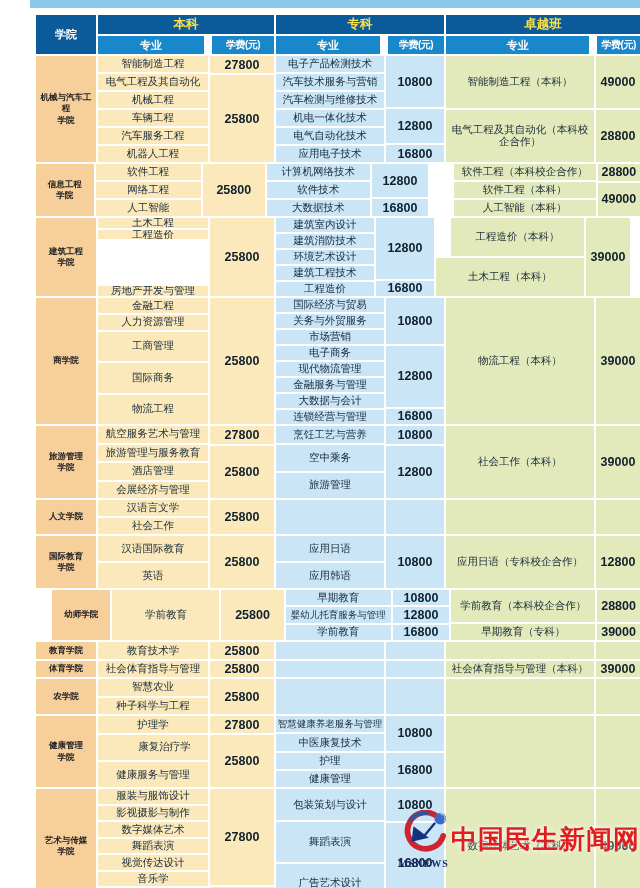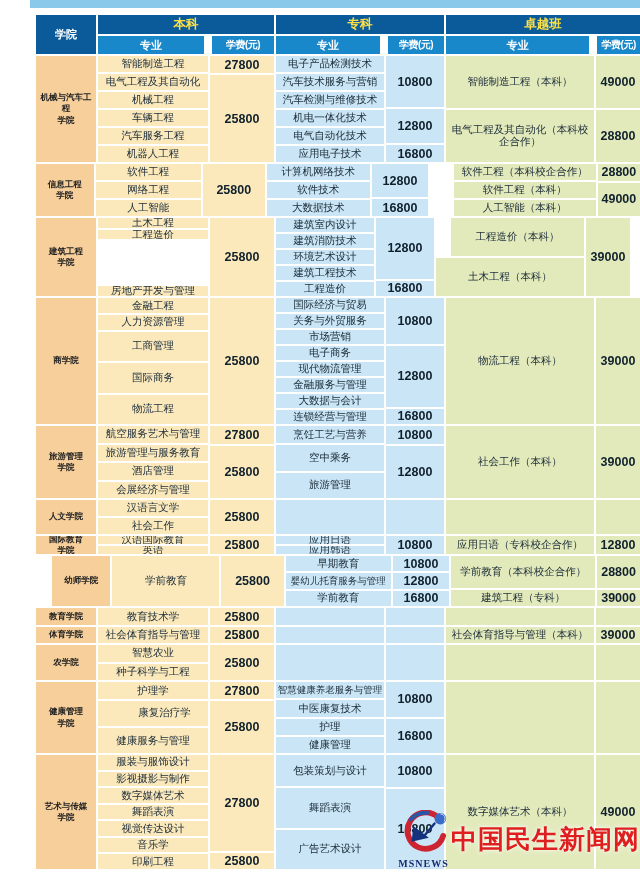--- a/index.html
+++ b/index.html
@@ -260,21 +260,21 @@
           <div class="stack" style="width: 58px;">
             <div class="cell f bg-zk" style="flex: 1 1 0px;"></div>
           </div>
           <div class="stack" style="width: 148px;">
             <div class="cell m bg-zy" style="flex: 1 1 0px;"></div>
           </div>
           <div class="stack" style="width: 44px;">
             <div class="cell f bg-zy" style="flex: 1 1 0px;"></div>
           </div>
         </div>
-        <div class="section-row" style="height: 18px;">
+        <div class="section-row" style="height: 52px;">
           <div class="stack" style="width: 60px;">
             <div class="cell c-college" style="flex: 1 1 0px;">国际教育
 学院</div>
           </div>
           <div class="stack" style="width: 110px;">
             <div class="cell m bg-bk" style="flex: 1 1 0px;">汉语国际教育</div>
             <div class="cell m bg-bk" style="flex: 1 1 0px;">英语</div>
           </div>
           <div class="stack" style="width: 64px;">
             <div class="cell f bg-bk" style="flex: 2 1 0px;">25800</div>
@@ -308,21 +308,21 @@
             <div class="cell m bg-zk" style="flex: 1 1 0px; font-size: 9.5px;">婴幼儿托育服务与管理</div>
             <div class="cell m bg-zk" style="flex: 1 1 0px;">学前教育</div>
           </div>
           <div class="stack" style="width: 58px;">
             <div class="cell f bg-zk" style="flex: 1 1 0px;">10800</div>
             <div class="cell f bg-zk" style="flex: 1 1 0px;">12800</div>
             <div class="cell f bg-zk" style="flex: 1 1 0px;">16800</div>
           </div>
           <div class="stack" style="width: 148px;">
             <div class="cell m bg-zy" style="flex: 2 1 0px;">学前教育（本科校企合作）</div>
-            <div class="cell m bg-zy" style="flex: 1 1 0px;">建筑工程（专科）</div>
+            <div class="cell m bg-zy" style="flex: 1 1 0px;">早期教育（专科）</div>
           </div>
           <div class="stack" style="width: 44px;">
             <div class="cell f bg-zy" style="flex: 2 1 0px;">28800</div>
             <div class="cell f bg-zy" style="flex: 1 1 0px;">39000</div>
           </div>
         </div>
         <div class="section-row" style="height: 17px;">
           <div class="stack" style="width: 60px;">
             <div class="cell c-college" style="flex: 1 1 0px;">教育学院</div>
           </div>

